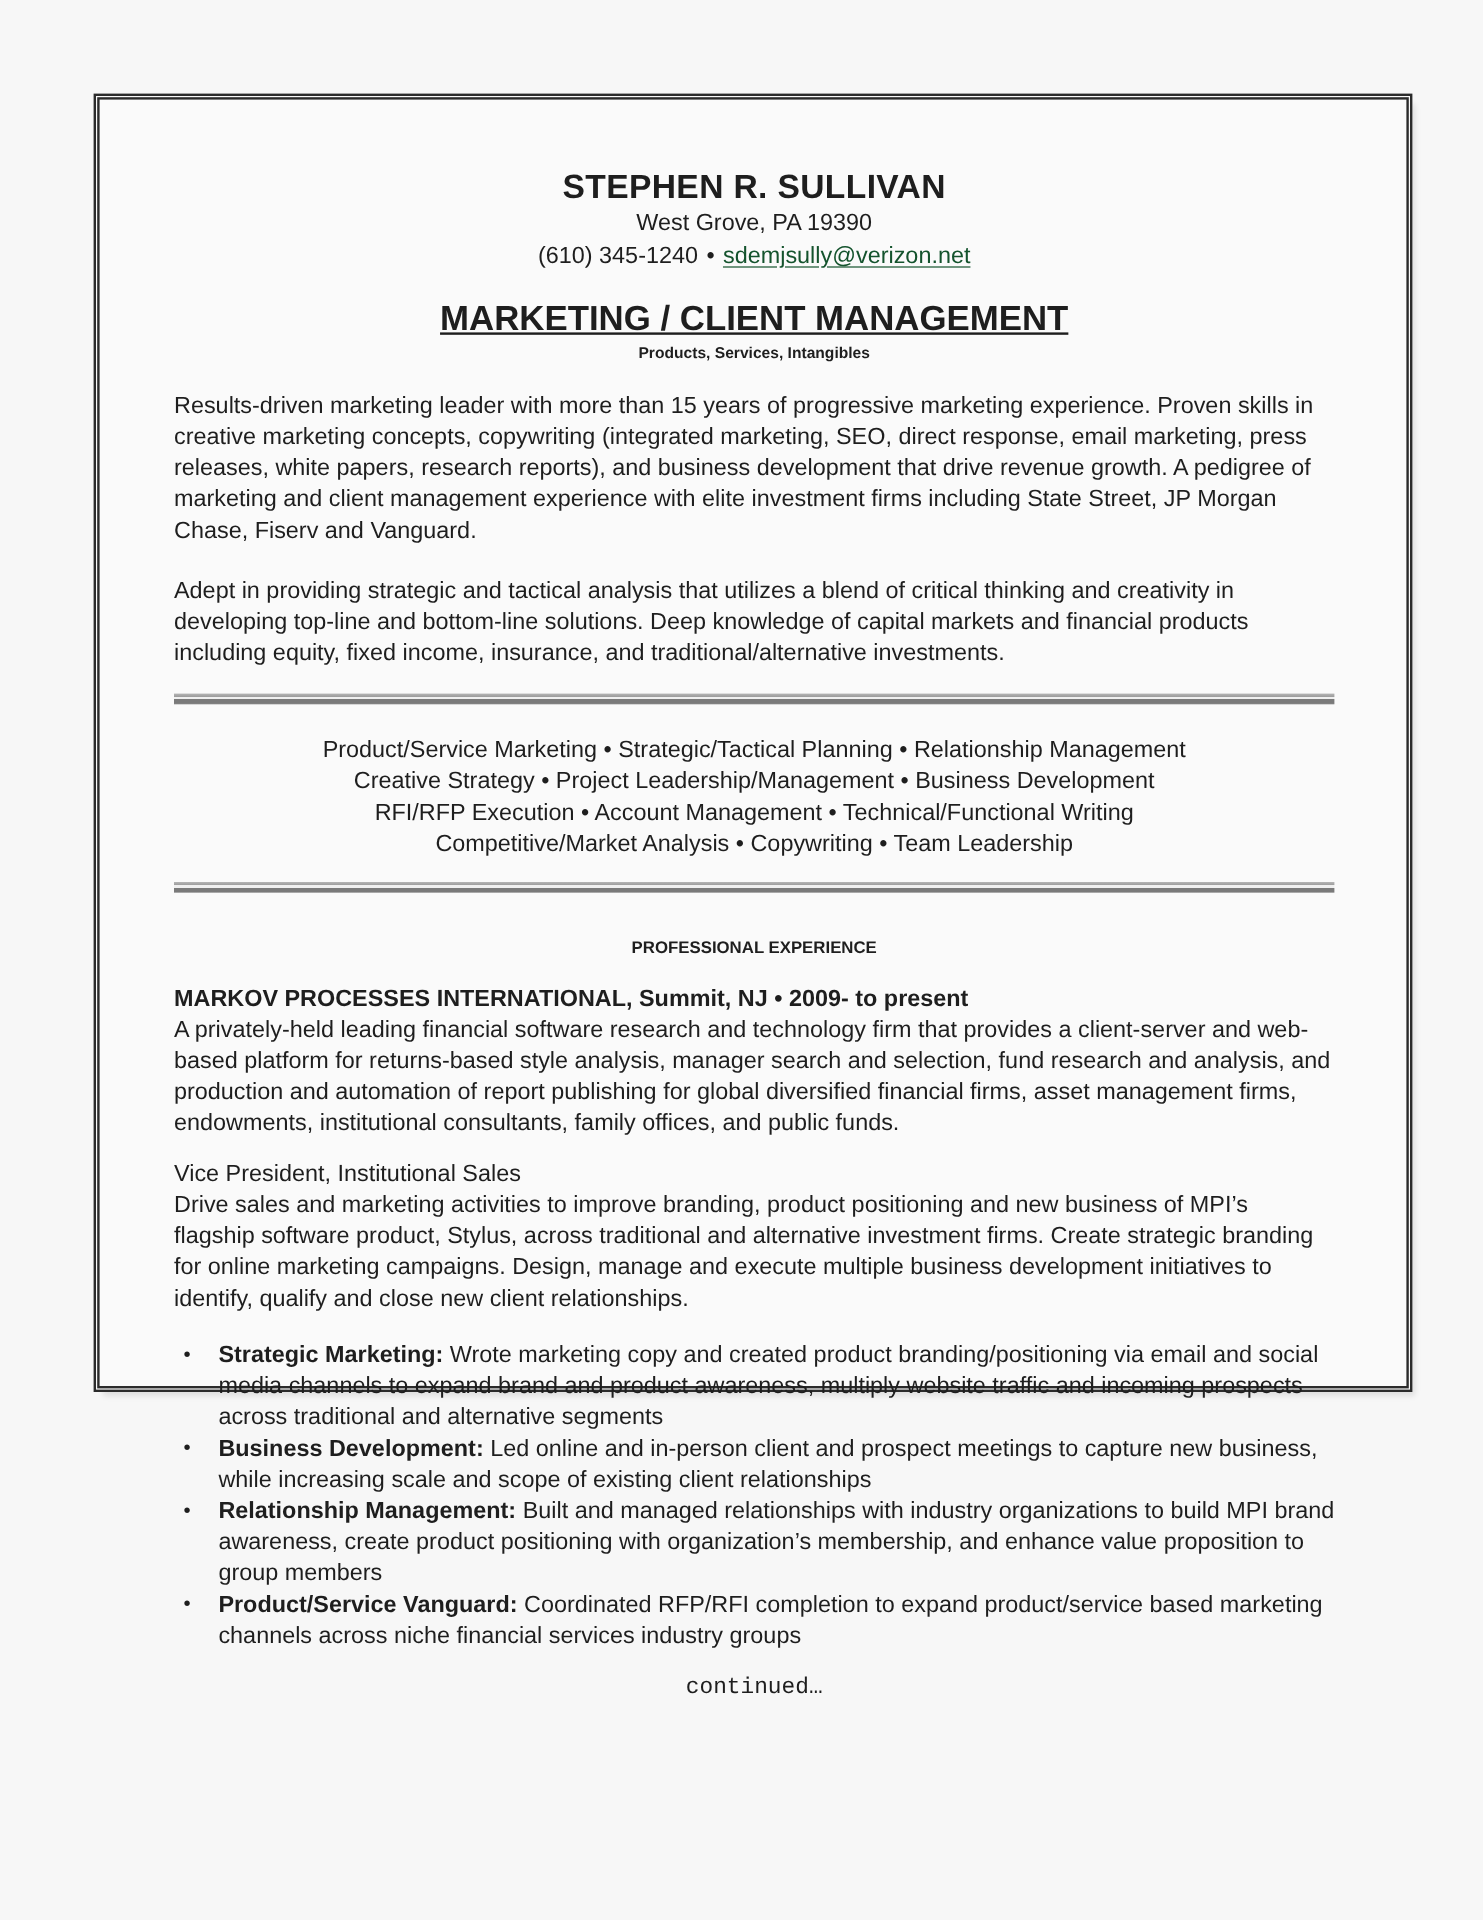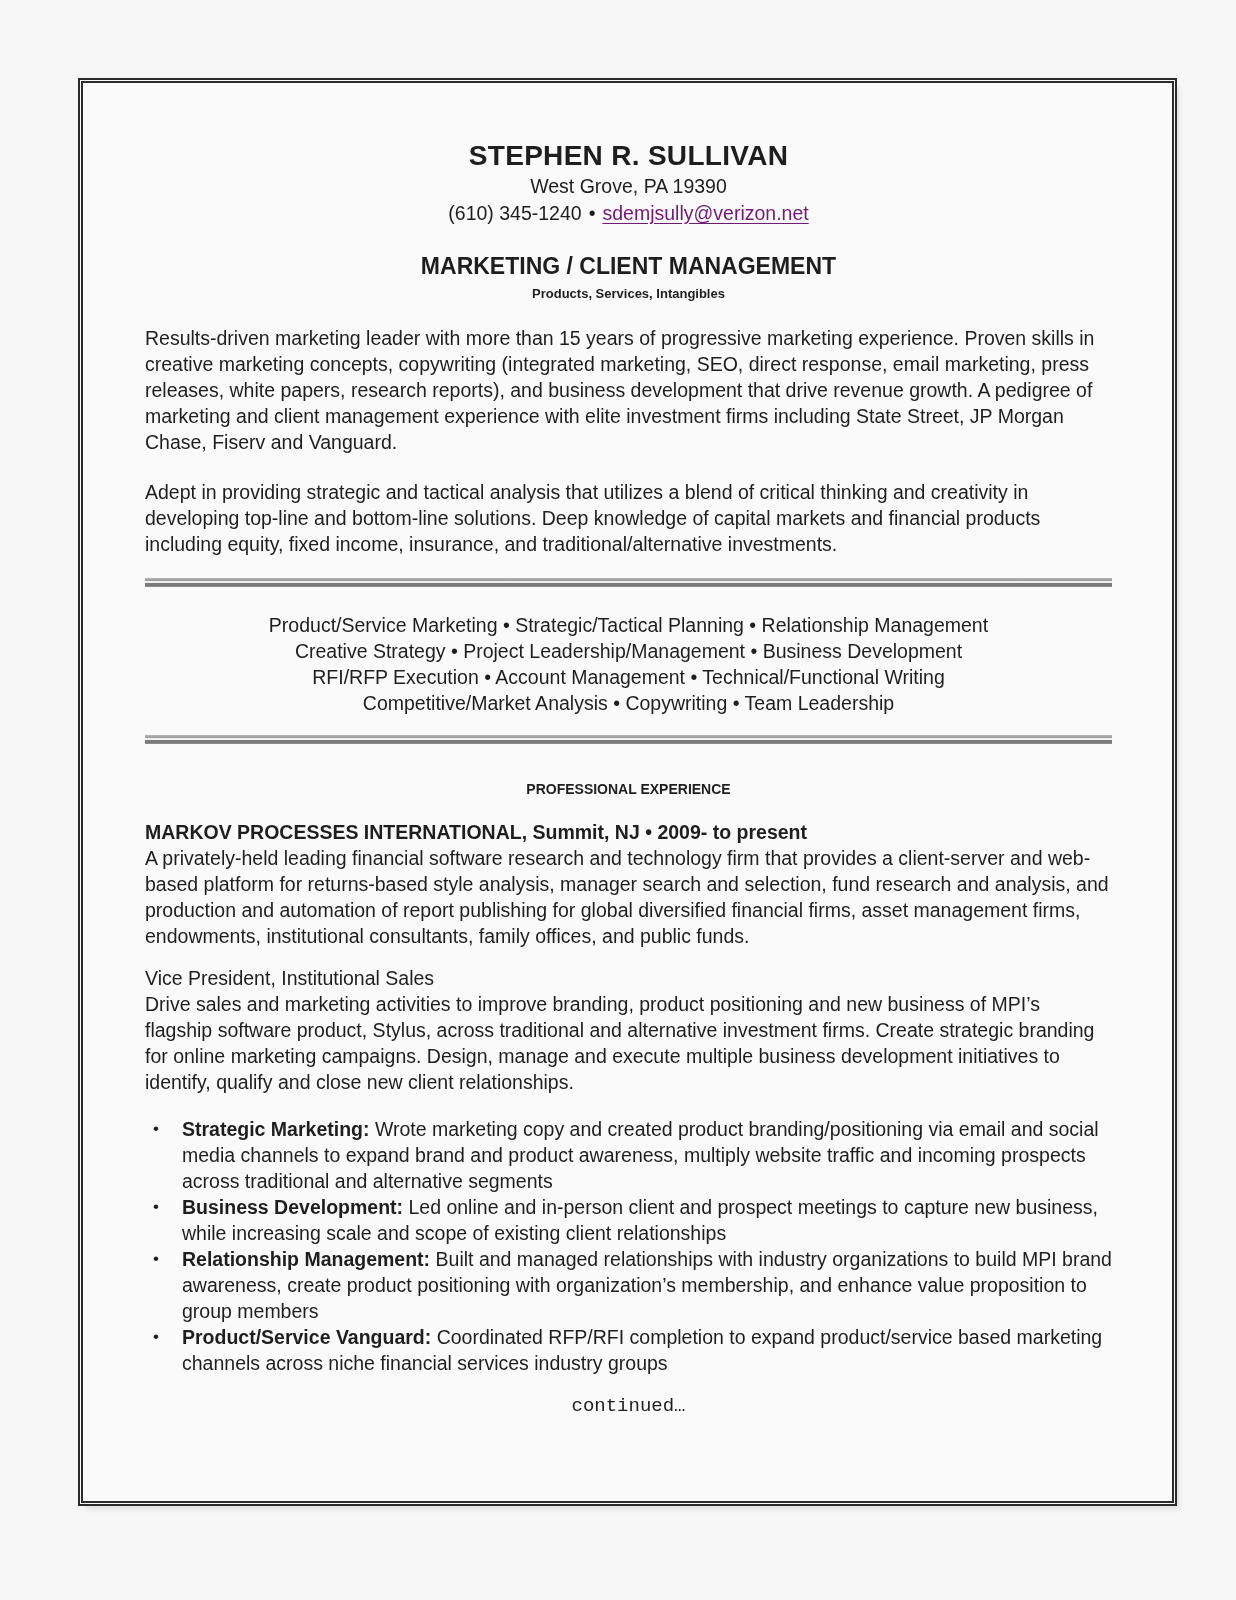--- a/index.html
+++ b/index.html
@@ -6,40 +6,40 @@
   html, body {
     width:1236px; height:1600px;
     background:#f7f7f7;
     font-family:"Liberation Sans", sans-serif;
     color:#1e1e1e;
     -webkit-font-smoothing:antialiased;
   }
   .page-frame {
     position:absolute;
     left:78px; top:78px;
-    width:1099px; height:1428px;
+    width:1099px; height:1082px;
     border:5px double #2b2b2b;
     background:#fafafa;
     padding:56px 60px 0 62px;
     box-shadow:5px 6px 5px -3px rgba(0,0,0,0.10);
   }
   .center { text-align:center; }
   .person-name {
     font-size:28px; font-weight:bold; line-height:34px;
     letter-spacing:0.3px;
   }
   .contact-line { font-size:19.5px; line-height:27px; }
   .sep { margin:0 7px; }
   .email-link {
-    color:#701a75; text-decoration:underline;
+    color:#14532d; text-decoration:underline;
     text-underline-offset:3px;
   }
   .resume-title {
     margin-top:25px;
-    font-size:23px; font-weight:bold; line-height:29px;
+    font-size:29px; font-weight:bold; line-height:29px;text-decoration:underline;
   }
   .resume-subtitle { font-size:13px; font-weight:bold; line-height:26px; }
   .body-text { font-size:19.5px; line-height:26px; }
   .summary-1 { margin-top:18px; }
   .summary-2 { margin-top:24px; }
   .divider {
     margin-top:21px; height:9px; width:100%;
     background:linear-gradient(180deg,
       #b5b5b5 0%, #9c9c9c 30%,
       #f0f0f0 32%, #f0f0f0 52%,

